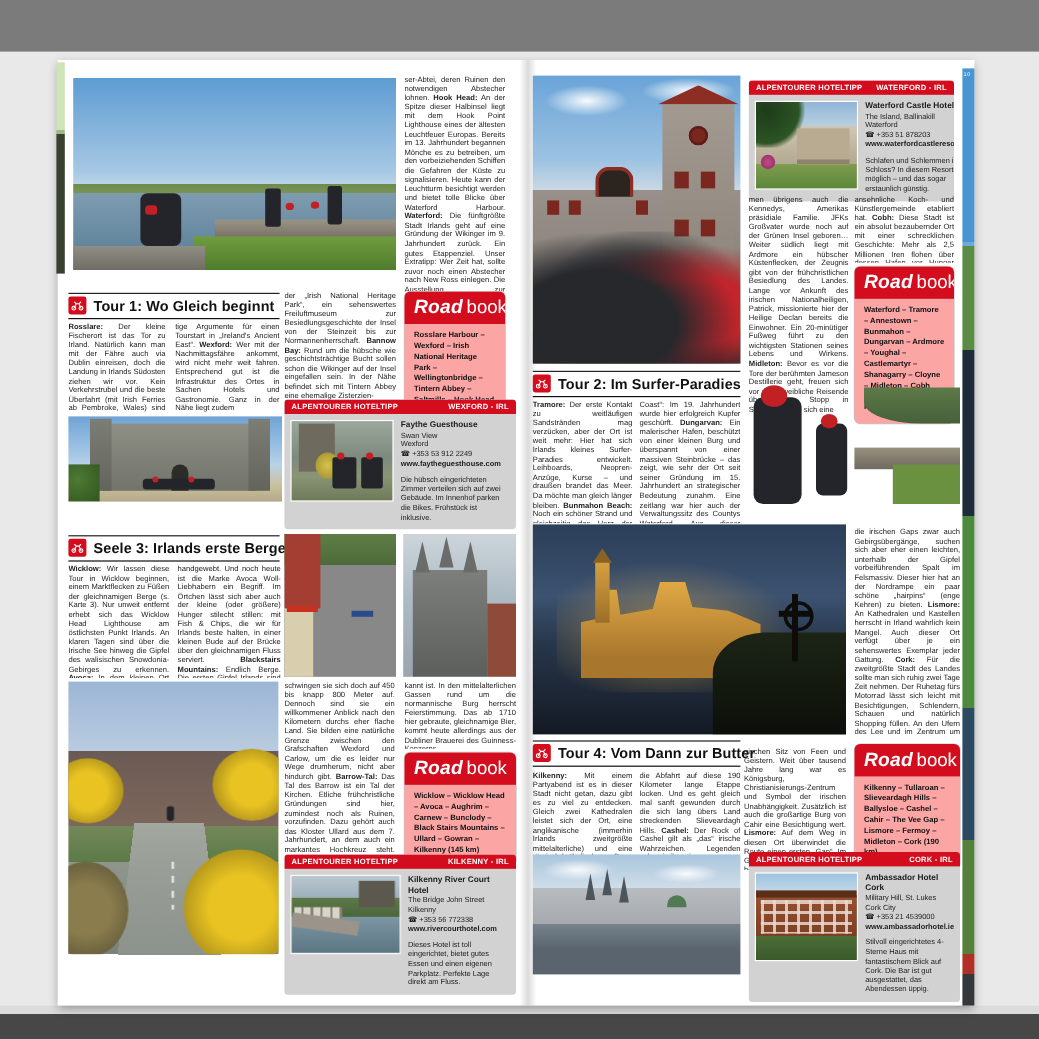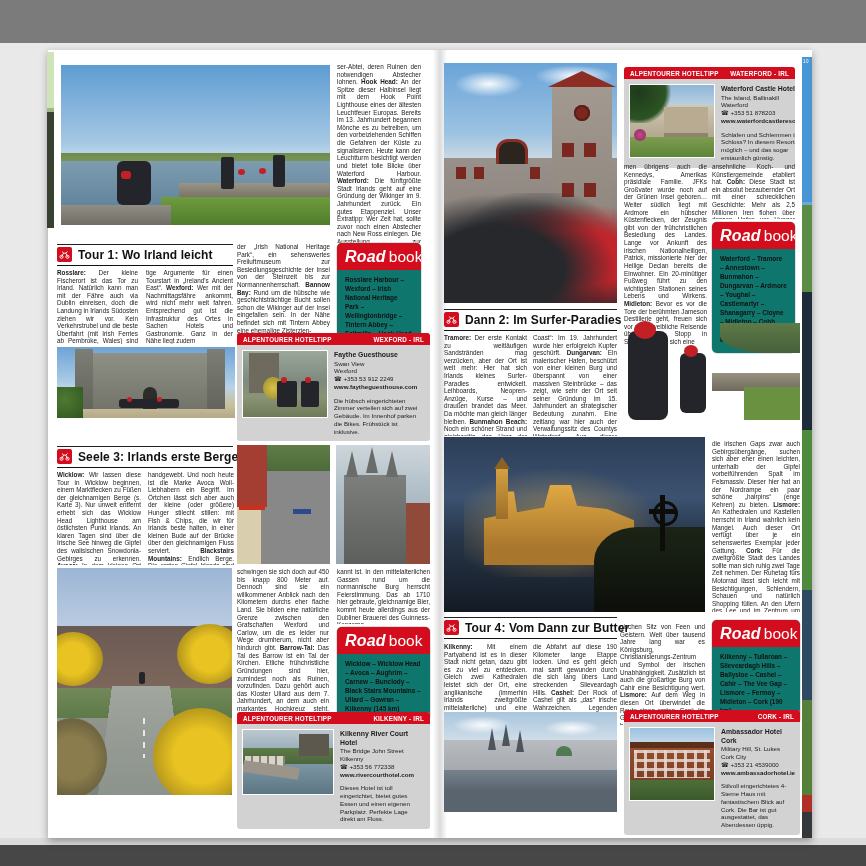--- a/index.html
+++ b/index.html
@@ -29,21 +29,21 @@
   .col{font-size:6.35px;line-height:1.2;text-align:justify;color:#1c1c1c;overflow:hidden;}
   .col b{font-weight:bold;}
 
   
   .tour-header{display:flex;align-items:center;gap:6px;border-top:1px solid #222;border-bottom:1.6px solid #111;padding:2px 0 3px 0;background:#fff;}
   .tour-badge{width:15px;height:15px;background:var(--red);border-radius:2px;display:flex;align-items:center;justify-content:center;flex:0 0 auto;}
   .tour-badge svg{width:11px;height:11px;display:block;}
   .tour-title{font-weight:bold;font-size:12px;color:#111;white-space:nowrap;letter-spacing:.1px;}
 
   
-  .roadbook{border-radius:5px;overflow:hidden;background:#0f766e;box-shadow:0 0 0 .5px #c3c3c3;}
+  .roadbook{border-radius:5px;overflow:hidden;background:#fca5a5;box-shadow:0 0 0 .5px #c3c3c3;}
   .rb-head{background:var(--red);color:#fff;padding:5px 8px 4px 8px;}
   .rb-road{font-style:italic;font-weight:bold;font-size:16px;letter-spacing:.2px;}
   .rb-book{font-weight:normal;font-size:15.5px;margin-left:3px;}
   .rb-body{padding:6px 8px 8px 8px;font-size:6.4px;font-weight:bold;line-height:1.4;color:#111;text-align:left;}
 
   
   .hoteltip{border-radius:3px;overflow:hidden;background:#d2d2d2;}
   .ht-bar{background:var(--red);color:#fff;height:12px;display:flex;align-items:center;justify-content:space-between;padding:0 6px;font-size:6.3px;font-weight:bold;letter-spacing:.2px;}
   .ht-body{display:flex;gap:7px;padding:6px;}
   .ht-photo{flex:0 0 auto;position:relative;overflow:hidden;box-shadow:0 0 0 1px #fff;}
@@ -164,21 +164,21 @@
   </div>
 
   <div class="abs tour-header" style="left:57px;top:244px;width:176px;">
     <span class="tour-badge">
       <svg viewBox="0 0 24 24">
           <circle cx="5.5" cy="17" r="3.4" fill="none" stroke="#fff" stroke-width="2"></circle>
           <circle cx="18.5" cy="17" r="3.4" fill="none" stroke="#fff" stroke-width="2"></circle>
           <path d="M5.5 17 L10 9 L15 9 L18.5 17 M10 9 L7 6 M15 9 L18 6" stroke="#fff" stroke-width="2" fill="none" stroke-linecap="round"></path>
         </svg>
     </span>
-    <span class="tour-title">Tour 1: Wo Irland leicht</span>
+    <span class="tour-title">Tour 1: Wo Gleich beginnt</span>
   </div>
   <div class="abs col" style="left:57px;top:269px;width:81px;height:75px;"><b>Rosslare:</b> Der kleine Fischerort ist das Tor zu Irland. Natürlich kann man mit der Fähre auch via Dublin einreisen, doch die Landung in Irlands Südosten ziehen wir vor. Kein Verkehrstrubel und die beste Überfahrt (mit Irish Ferries ab Pembroke, Wales) sind schlagkräf-</div>
   <div class="abs col" style="left:146px;top:269px;width:87px;height:75px;">tige Argumente für einen Tourstart in „Ireland's Ancient East“. <b>Wexford:</b> Wer mit der Nachmittagsfähre ankommt, wird nicht mehr weit fahren. Entsprechend gut ist die Infrastruktur des Ortes in Sachen Hotels und Gastronomie. Ganz in der Nähe liegt zudem</div>
   <div class="abs col" style="left:237px;top:243px;width:93px;height:100px;">der „Irish National Heritage Park“, ein sehenswertes Freiluftmuseum zur Besiedlungsgeschichte der Insel von der Steinzeit bis zur Normannenherrschaft. <b>Bannow Bay:</b> Rund um die hübsche wie geschichtsträchtige Bucht sollen schon die Wikinger auf der Insel eingefallen sein. In der Nähe befindet sich mit Tintern Abbey eine ehemalige Zisterzien-</div>
 
   <div class="photo photo-castle" style="left:57px;top:347px;width:178px;height:71px;">
     <div class="keep ph-layer"></div>
     <div class="tower" style="left:18px;top:2px;width:18px;height:60px;"></div>
     <div class="tower" style="left:150px;top:2px;width:18px;height:60px;"></div>
     <div class="door ph-layer"></div>
@@ -299,21 +299,21 @@
   </div>
 
   <div class="abs tour-header" style="left:444px;top:309px;width:173px;">
     <span class="tour-badge">
       <svg viewBox="0 0 24 24">
           <circle cx="5.5" cy="17" r="3.4" fill="none" stroke="#fff" stroke-width="2"></circle>
           <circle cx="18.5" cy="17" r="3.4" fill="none" stroke="#fff" stroke-width="2"></circle>
           <path d="M5.5 17 L10 9 L15 9 L18.5 17 M10 9 L7 6 M15 9 L18 6" stroke="#fff" stroke-width="2" fill="none" stroke-linecap="round"></path>
         </svg>
     </span>
-    <span class="tour-title">Dann 2: Im Surfer-Paradies</span>
+    <span class="tour-title">Tour 2: Im Surfer-Paradies</span>
   </div>
   <div class="abs col" style="left:444px;top:334px;width:83px;height:102px;"><b>Tramore:</b> Der erste Kontakt zu weitläufigen Sandstränden mag verzücken, aber der Ort ist weit mehr: Hier hat sich Irlands kleines Surfer-Paradies entwickelt. Leihboards, Neopren-Anzüge, Kurse – und draußen brandet das Meer. Da möchte man gleich länger bleiben. <b>Bunmahon Beach:</b> Noch ein schöner Strand und gleichzeitig das Herz der irischen „Copper</div>
   <div class="abs col" style="left:533px;top:334px;width:84px;height:102px;">Coast“: Im 19. Jahrhundert wurde hier erfolgreich Kupfer geschürft. <b>Dungarvan:</b> Ein malerischer Hafen, beschützt von einer kleinen Burg und überspannt von einer massiven Steinbrücke – das zeigt, wie sehr der Ort seit seiner Gründung im 15. Jahrhundert an strategischer Bedeutung zunahm. Eine zeitlang war hier auch der Verwaltungssitz des Countys Waterford. Aus dieser Grafschaft stam-</div>
 
   <div class="abs hoteltip" style="left:624px;top:67px;width:171px;">
     <div class="ht-bar">
       <span>ALPENTOURER HOTELTIPP</span>
       <span>WATERFORD - IRL</span>
     </div>
     <div class="ht-body">

